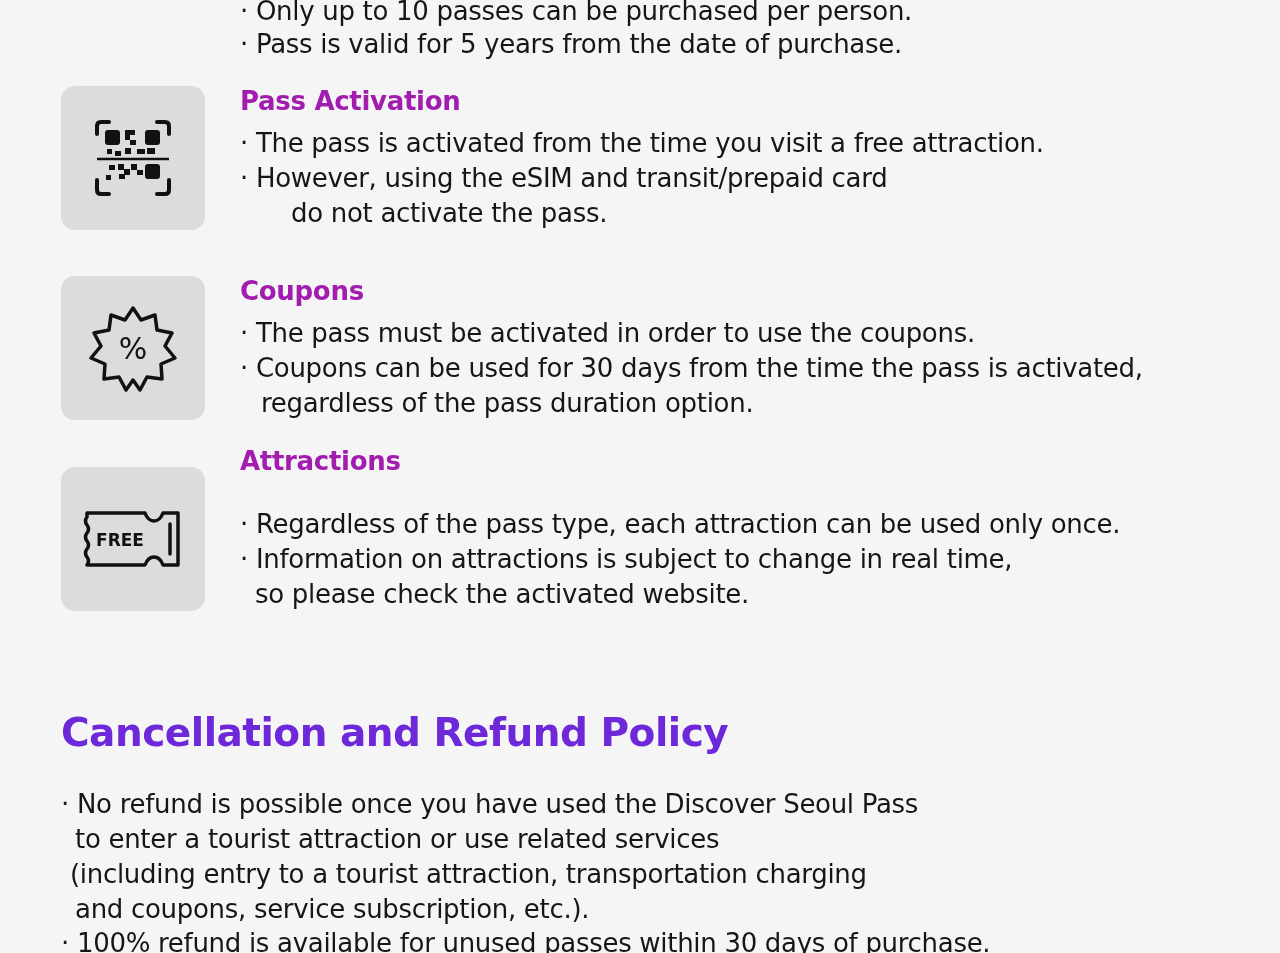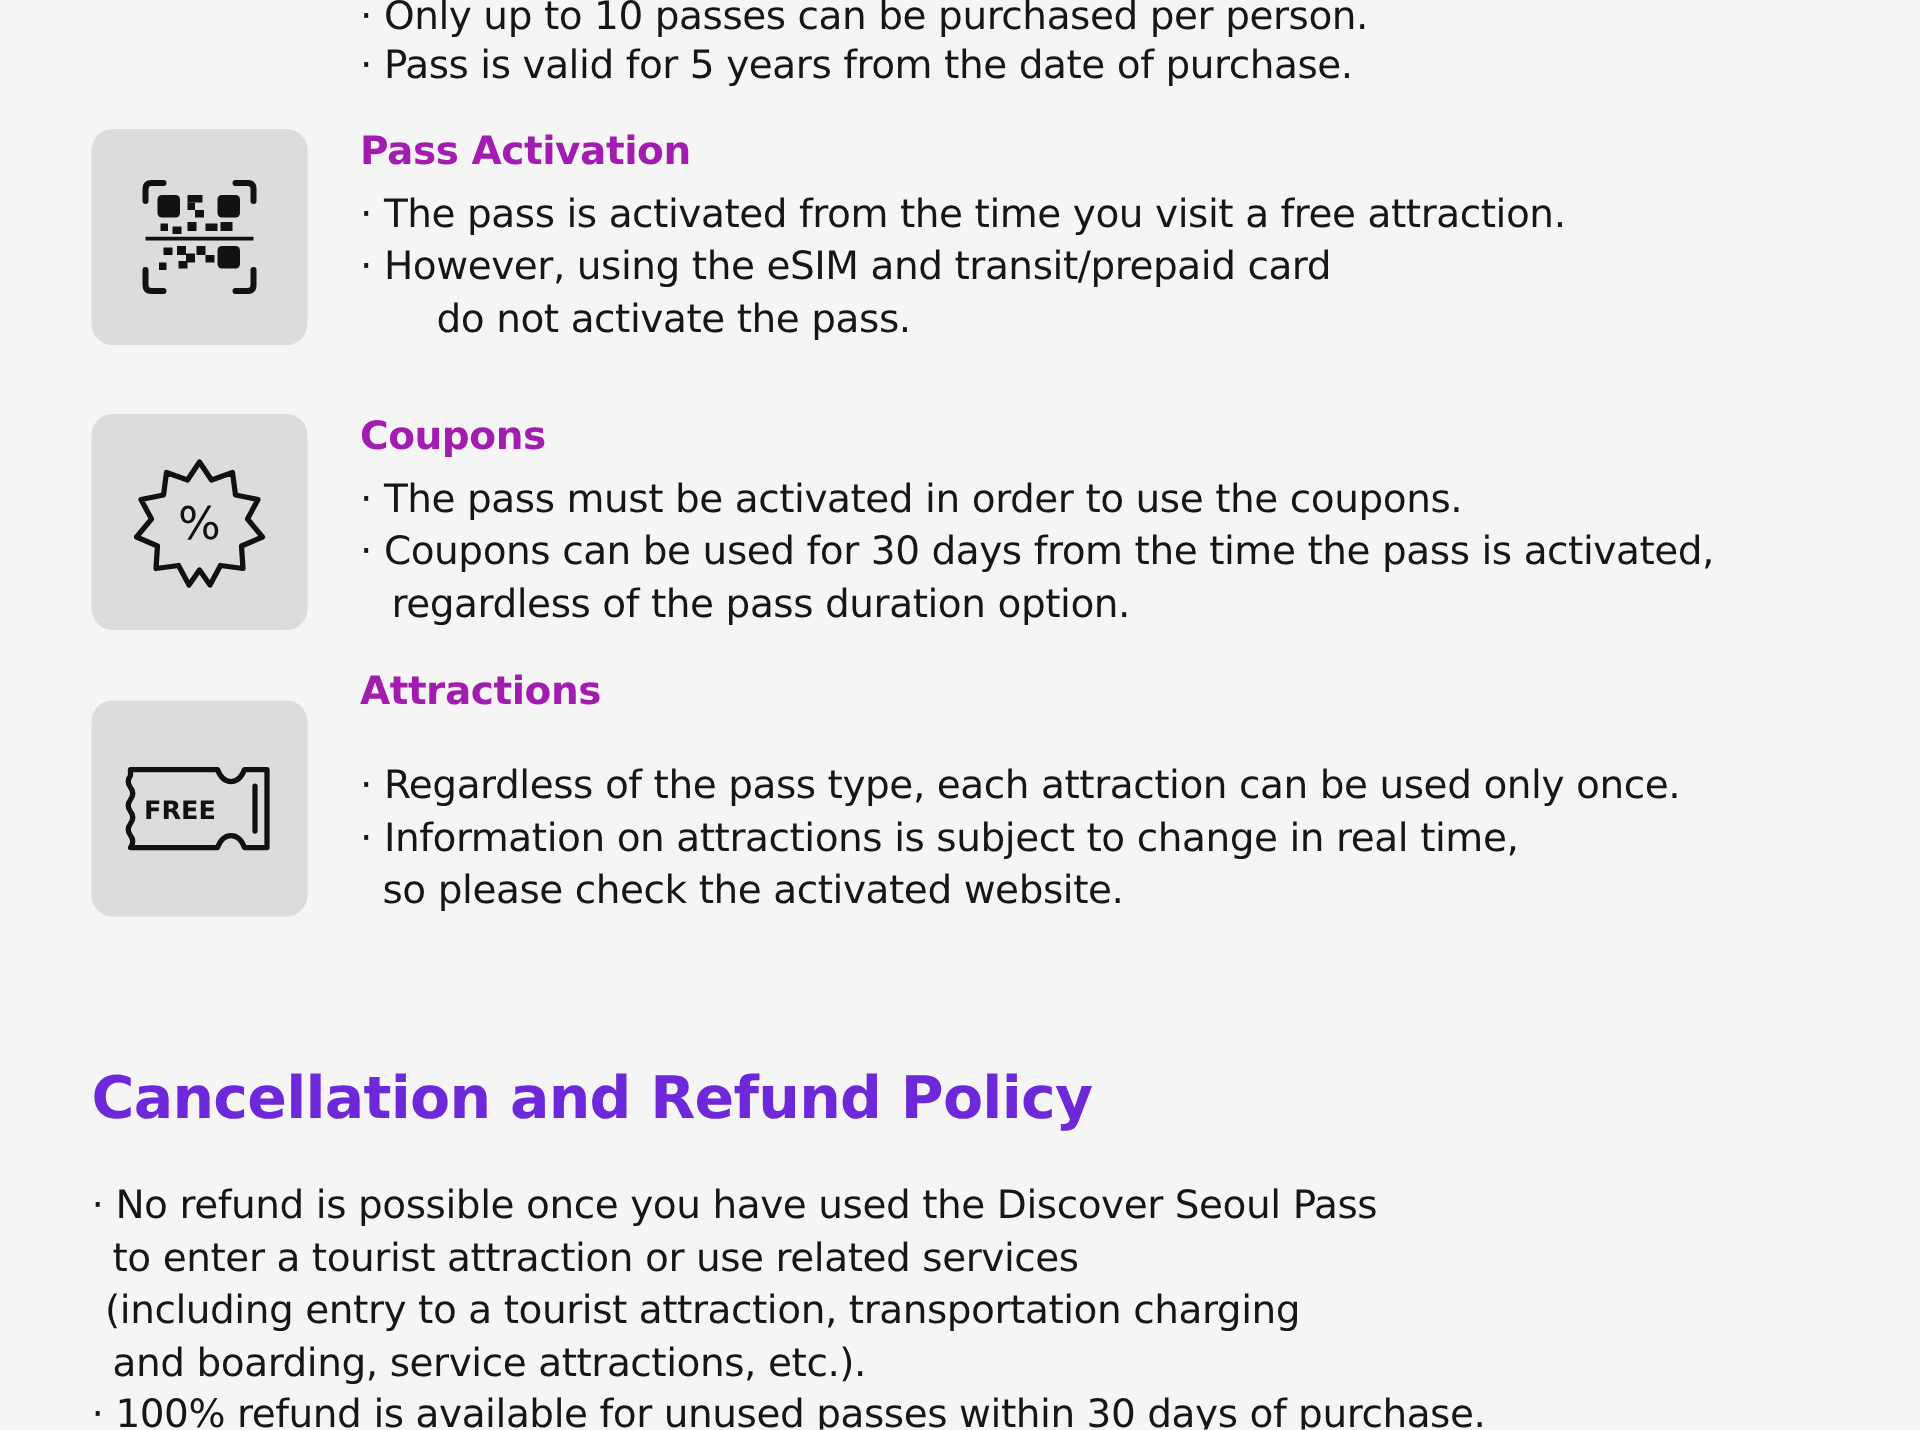--- a/index.html
+++ b/index.html
@@ -120,14 +120,14 @@
 </div>
 <div class="sec-title" style="top:444px;">Attractions</div>
 <div class="line" style="left:240px; top:507px;text-align:center;">· Regardless of the pass type, each attraction can be used only once.</div>
 <div class="line" style="left:240px; top:542px;">· Information on attractions is subject to change in real time,</div>
 <div class="line" style="left:255px; top:577px;">so please check the activated website.</div>
 
 <div class="big-heading">Cancellation and Refund Policy</div>
 <div class="line" style="left:61px; top:787px;">· No refund is possible once you have used the Discover Seoul Pass</div>
 <div class="line" style="left:75px; top:822px;">to enter a tourist attraction or use related services</div>
 <div class="line" style="left:70px; top:857px;">(including entry to a tourist attraction, transportation charging</div>
-<div class="line" style="left:75px; top:892px;">and boarding, service attractions, etc.).</div>
+<div class="line" style="left:75px; top:892px;">and coupons, service subscription, etc.).</div>
 <div class="line" style="left:61px; top:926px;">· 100% refund is available for unused passes within 30 days of purchase.</div>
 
 </body></html>

